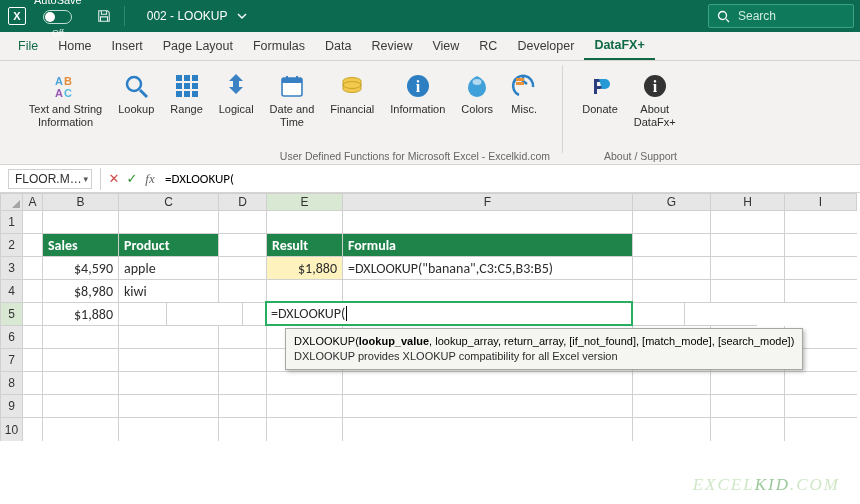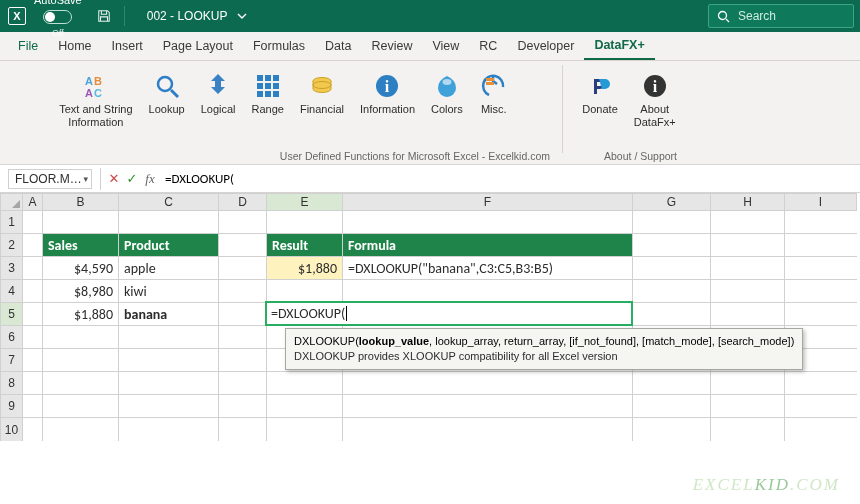--- a/index.html
+++ b/index.html
@@ -164,40 +164,52 @@
             <svg width="30" height="30" viewBox="0 0 30 30">
               <circle cx="13" cy="13" r="7" fill="none" stroke="#2c7fc6" stroke-width="2.5"></circle>
               <line x1="19" y1="19" x2="26" y2="26" stroke="#2c7fc6" stroke-width="3"></line>
             </svg>
           </div>
           <div class="lbl">Lookup</div>
         </div>
         <div class="chunk">
           <div class="icon">
             <svg width="30" height="30" viewBox="0 0 30 30">
-              <path d="M15 3 l7 7 h-4 v6 h4 l-7 7 l-7-7 h4 v-6 h-4 z" fill="#3b82c4"></path>
-            </svg>
-          </div>
-          <div class="lbl">Logical</div>
-        </div>
-        <div class="chunk">
-          <div class="icon">
-            <svg width="30" height="30" viewBox="0 0 30 30">
               <rect x="4" y="4" width="6" height="6" fill="#2c80c3"></rect>
               <rect x="12" y="4" width="6" height="6" fill="#2c80c3"></rect>
               <rect x="20" y="4" width="6" height="6" fill="#2c80c3"></rect>
               <rect x="4" y="12" width="6" height="6" fill="#2c80c3"></rect>
               <rect x="12" y="12" width="6" height="6" fill="#2c80c3"></rect>
               <rect x="20" y="12" width="6" height="6" fill="#2c80c3"></rect>
               <rect x="4" y="20" width="6" height="6" fill="#2c80c3"></rect>
               <rect x="12" y="20" width="6" height="6" fill="#2c80c3"></rect>
               <rect x="20" y="20" width="6" height="6" fill="#2c80c3"></rect>
             </svg>
           </div>
           <div class="lbl">Range</div>
+        </div>
+        <div class="chunk">
+          <div class="icon">
+            <svg width="30" height="30" viewBox="0 0 30 30">
+              <path d="M15 3 l7 7 h-4 v6 h4 l-7 7 l-7-7 h4 v-6 h-4 z" fill="#3b82c4"></path>
+            </svg>
+          </div>
+          <div class="lbl">Logical</div>
+        </div>
+        <div class="chunk">
+          <div class="icon">
+            <svg width="30" height="30" viewBox="0 0 30 30">
+              <rect x="5" y="7" width="20" height="18" rx="2" fill="#fff" stroke="#3880c4" stroke-width="1.6"></rect>
+              <rect x="5" y="7" width="20" height="5" fill="#3880c4"></rect>
+              <line x1="10" y1="5" x2="10" y2="9" stroke="#3880c4" stroke-width="2"></line>
+              <line x1="20" y1="5" x2="20" y2="9" stroke="#3880c4" stroke-width="2"></line>
+            </svg>
+          </div>
+          <div class="lbl">Date and
+Time</div>
         </div>
         <div class="chunk">
           <div class="icon">
             <svg width="30" height="30" viewBox="0 0 30 30">
               <ellipse cx="15" cy="10" rx="9" ry="3.5" fill="#f2c94c" stroke="#c9a227"></ellipse>
               <path d="M6 10v8a9 3.5 0 0 0 18 0v-8" fill="#f2c94c" stroke="#c9a227"></path>
               <ellipse cx="15" cy="14" rx="9" ry="3.5" fill="none" stroke="#c9a227"></ellipse>
             </svg>
           </div>
           <div class="lbl">Financial</div>
@@ -332,21 +344,20 @@
       <div class="cell W-E"></div>
       <div class="cell W-F"></div>
       <div class="cell W-G"></div>
       <div class="cell W-H"></div>
       <div class="cell W-I" style="border-right:none;"></div>
     </div>
     <div class="row">
       <div class="rowhdr active">5</div>
       <div class="cell W-A"></div>
       <div class="cell W-B val-money">$1,880</div>
-      <div class="cell W-C val-bold">banana</div>
       <div class="cell W-D"></div>
       <div class="cell W-E"></div>
       <div class="cell W-F"></div>
       <div class="cell W-G"></div>
       <div class="cell W-H"></div>
       <div class="cell W-I" style="border-right:none;"></div>
     </div>
     <div class="row">
       <div class="rowhdr">6</div>
       <div class="cell W-A"></div>

